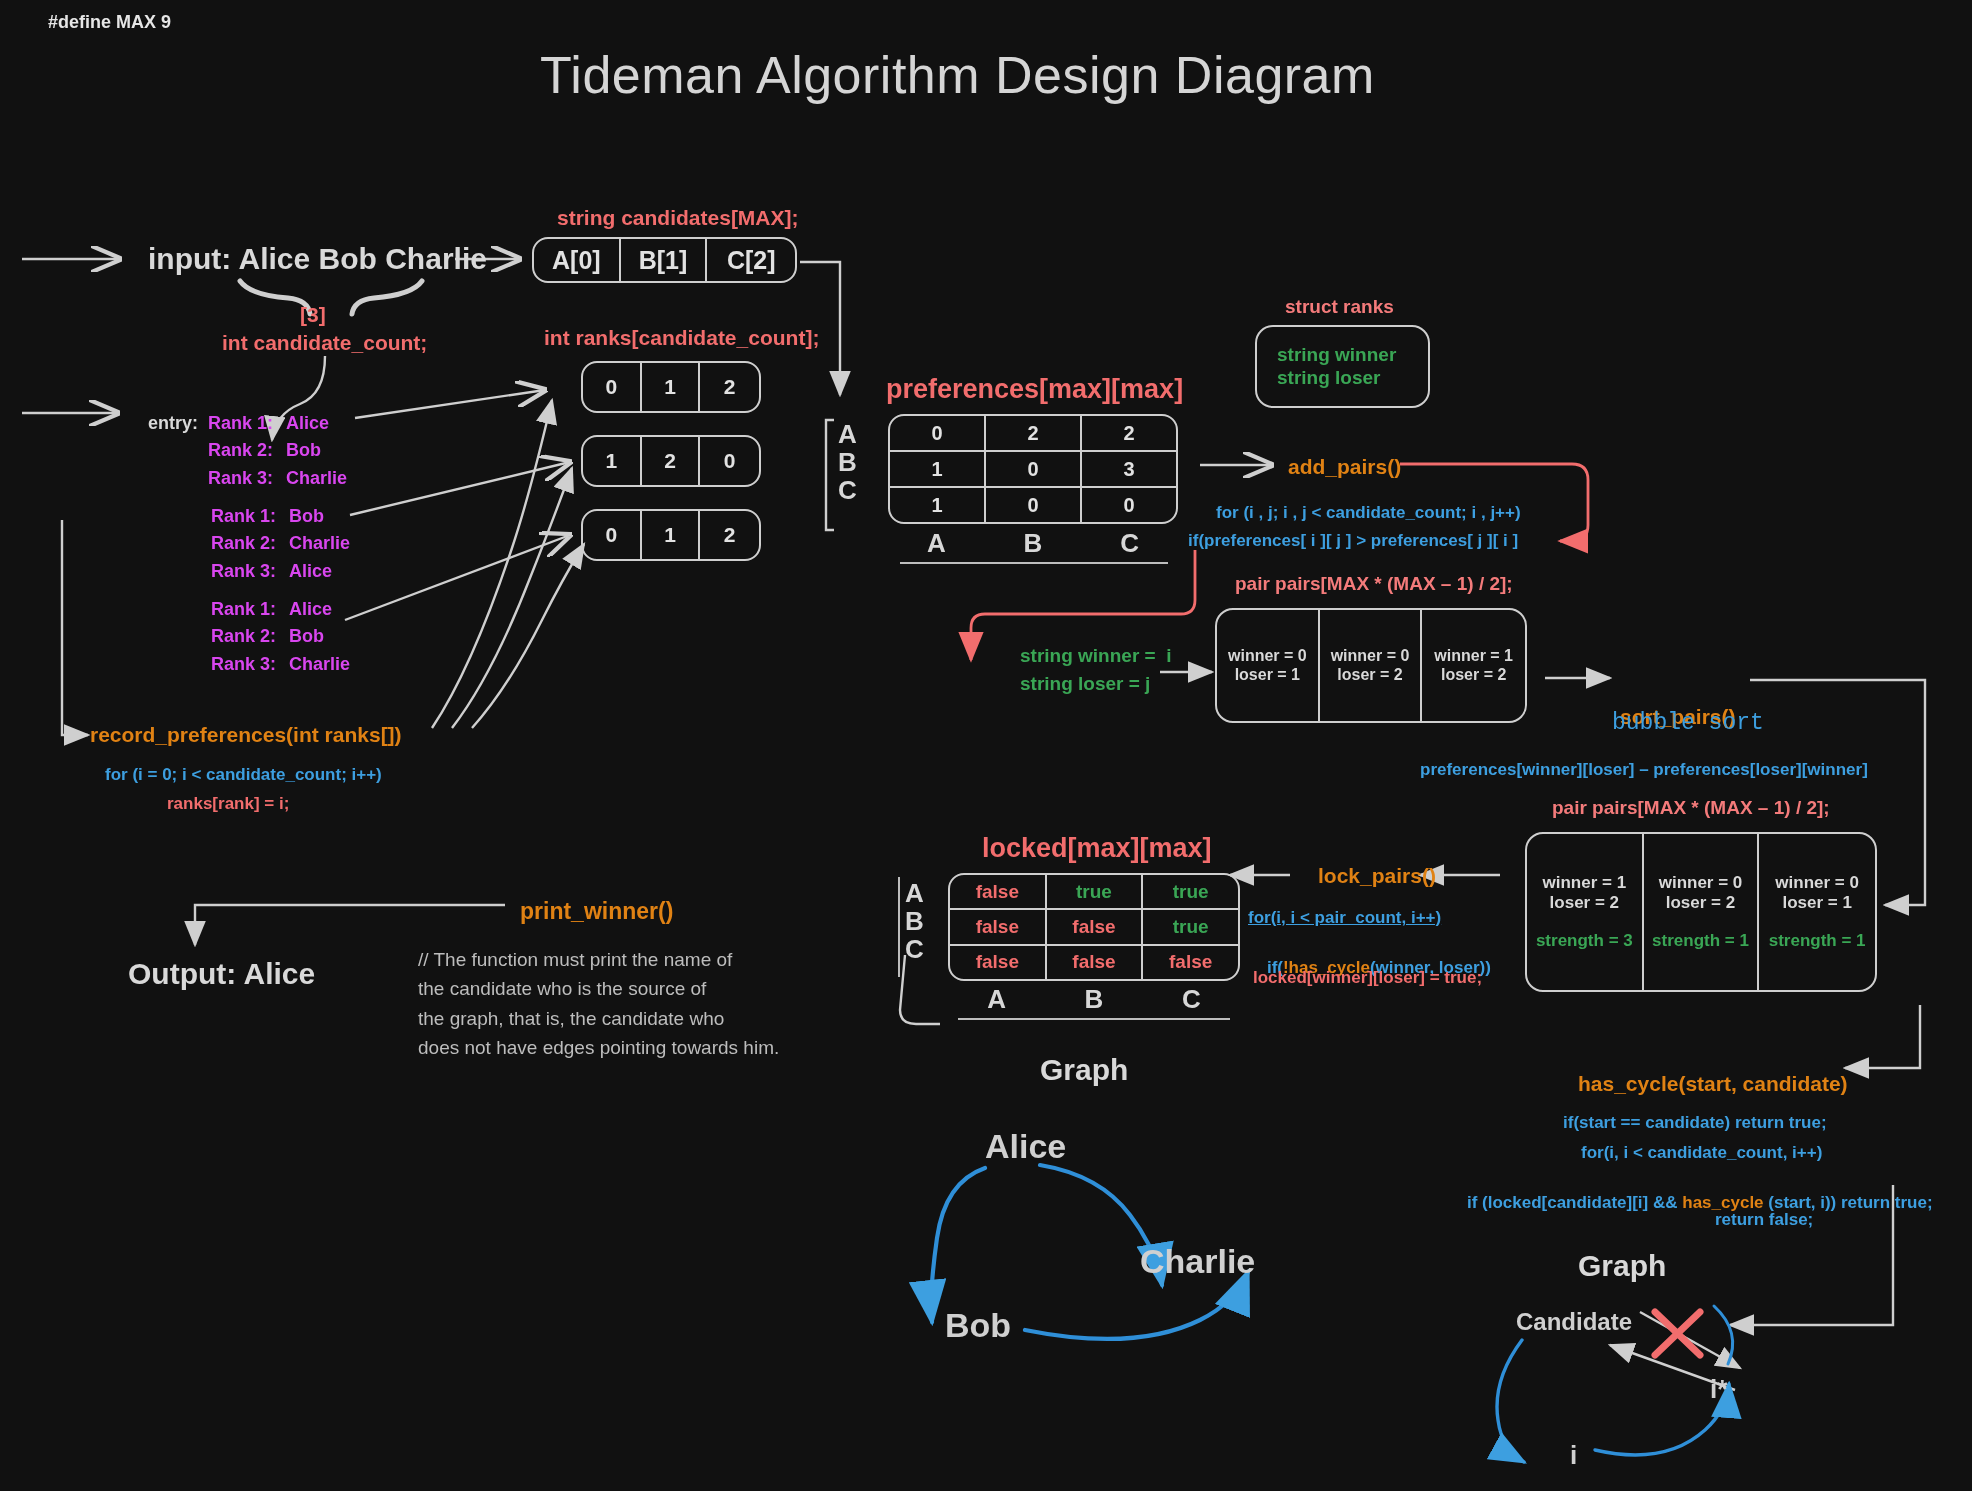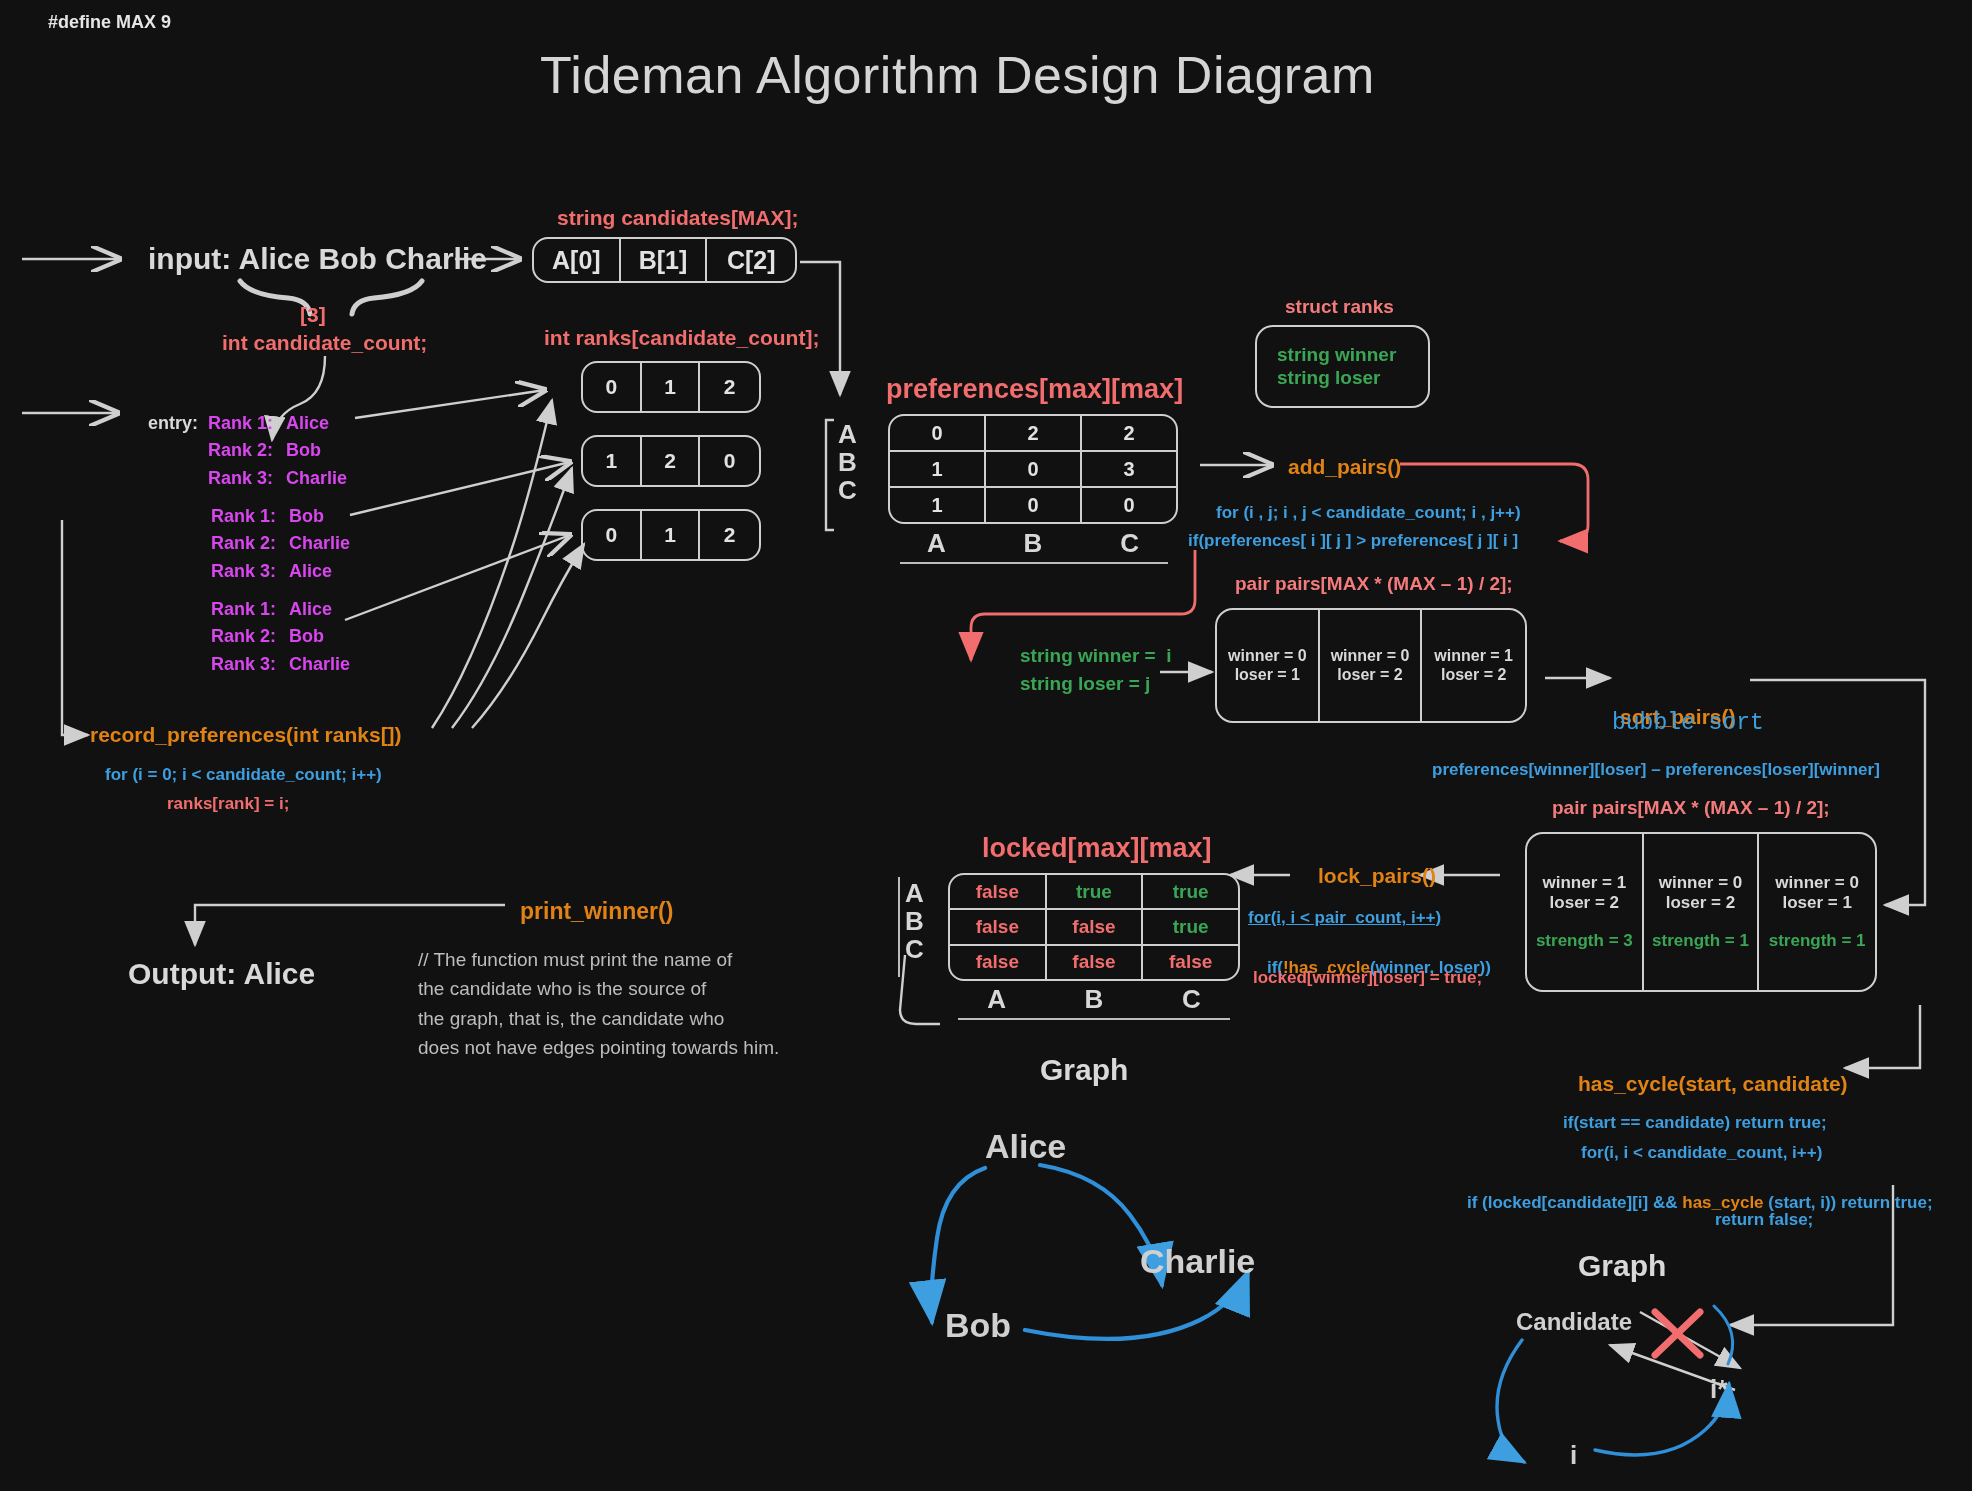--- a/index.html
+++ b/index.html
@@ -290,21 +290,21 @@
       <div class="t xs white">loser = 2</div>
     </div>
     <div class="pcell" style="width:104px;">
       <div class="t xs white">winner = 1</div>
       <div class="t xs white">loser = 2</div>
     </div>
   </div>
 
   <div class="abs t fnname" style="left:1620px;top:705px;">sort_pairs()</div>
   <div class="abs t mono" style="left:1612px;top:710px;font-size:23px;color:#3d9fe0;">bubble sort</div>
-  <div class="abs t sm blue" style="left:1420px;top:760px;margin-left:12px;">preferences[winner][loser] – preferences[loser][winner]</div>
+  <div class="abs t sm blue" style="left:1420px;top:760px;">preferences[winner][loser] – preferences[loser][winner]</div>
 
   <div class="abs t lbl pink" style="left:1552px;top:797px;">pair pairs[MAX * (MAX – 1) / 2];</div>
   <div class="abs pairbox" style="left:1525px;top:832px;width:352px;height:160px;">
     <div class="pcell" style="width:118px;">
       <div class="t sm white">winner = 1</div>
       <div class="t sm white">loser = 2</div>
       <div class="t sm" style="color:#3aa655;margin-top:18px;">strength = 3</div>
     </div>
     <div class="pcell" style="width:117px;">
       <div class="t sm white">winner = 0</div>

